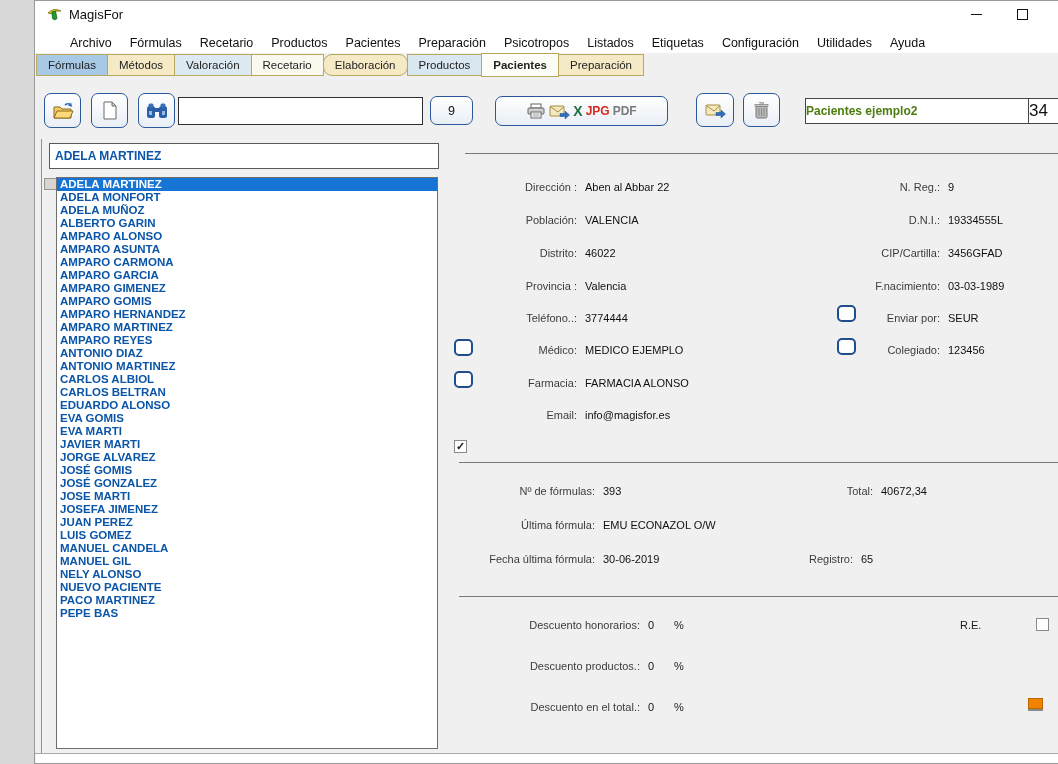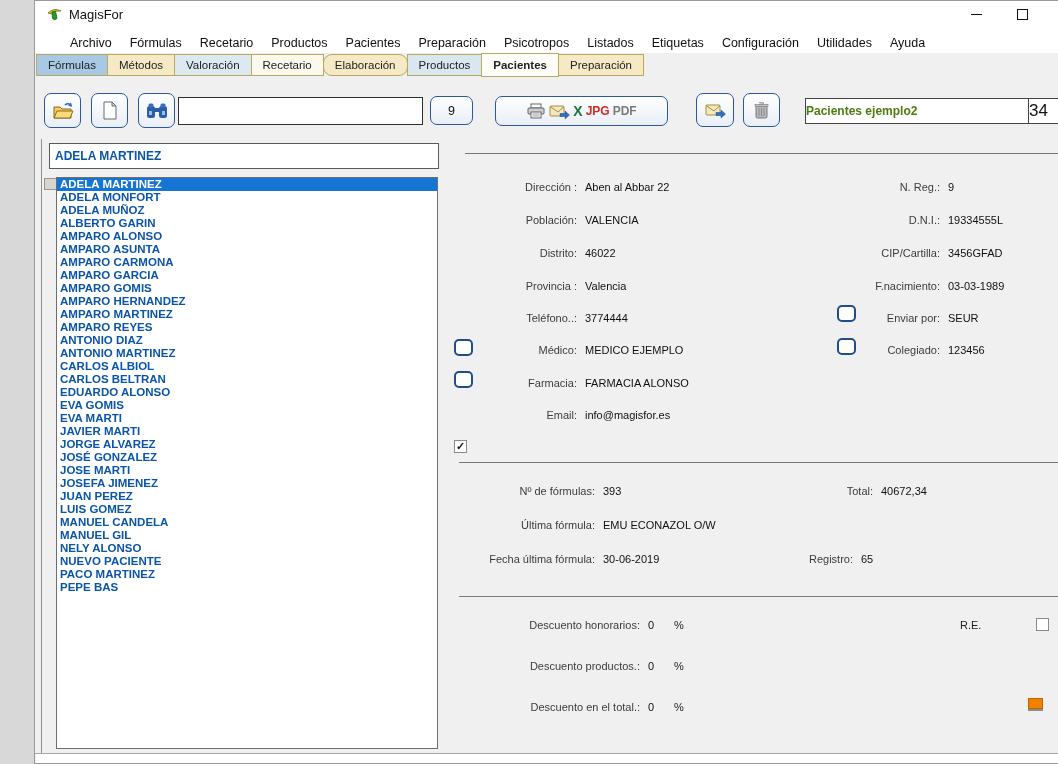--- a/index.html
+++ b/index.html
@@ -183,33 +183,35 @@
   <div id="record-selector"></div>
   <div id="patient-list">
       <div class="list-item selected">ADELA MARTINEZ</div>
       <div class="list-item">ADELA MONFORT</div>
       <div class="list-item">ADELA MUÑOZ</div>
       <div class="list-item">ALBERTO GARIN</div>
       <div class="list-item">AMPARO ALONSO</div>
       <div class="list-item">AMPARO ASUNTA</div>
       <div class="list-item">AMPARO CARMONA</div>
       <div class="list-item">AMPARO GARCIA</div>
+      <div class="list-item">AMPARO GIMENEZ</div>
       <div class="list-item">AMPARO GOMIS</div>
       <div class="list-item">AMPARO HERNANDEZ</div>
       <div class="list-item">AMPARO MARTINEZ</div>
       <div class="list-item">AMPARO REYES</div>
       <div class="list-item">ANTONIO DIAZ</div>
       <div class="list-item">ANTONIO MARTINEZ</div>
       <div class="list-item">CARLOS ALBIOL</div>
       <div class="list-item">CARLOS BELTRAN</div>
       <div class="list-item">EDUARDO ALONSO</div>
       <div class="list-item">EVA GOMIS</div>
       <div class="list-item">EVA MARTI</div>
       <div class="list-item">JAVIER MARTI</div>
       <div class="list-item">JORGE ALVAREZ</div>
+      <div class="list-item">JOSÉ GOMIS</div>
       <div class="list-item">JOSÉ GONZALEZ</div>
       <div class="list-item">JOSE MARTI</div>
       <div class="list-item">JOSEFA JIMENEZ</div>
       <div class="list-item">JUAN PEREZ</div>
       <div class="list-item">LUIS GOMEZ</div>
       <div class="list-item">MANUEL CANDELA</div>
       <div class="list-item">MANUEL GIL</div>
       <div class="list-item">NELY ALONSO</div>
       <div class="list-item">NUEVO PACIENTE</div>
       <div class="list-item">PACO MARTINEZ</div>

